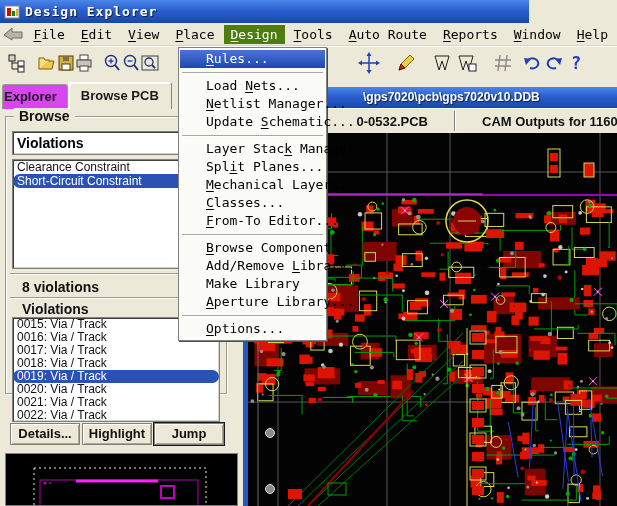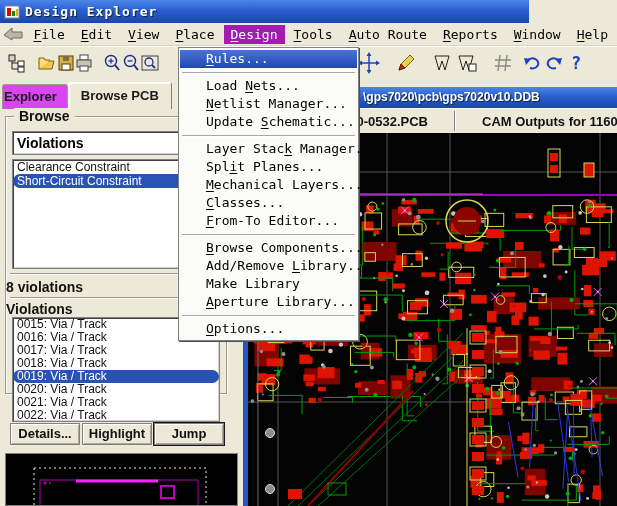--- a/index.html
+++ b/index.html
@@ -13,21 +13,21 @@
     display:flex; align-items:center; padding-left:4px; }
   .titlebar .ttl { color:#fff; font:bold 13px "DejaVu Sans Mono", monospace; margin-left:5px;
     text-shadow:1px 1px 1px #123; letter-spacing:1px; }
 
   
   .menubar { position:absolute; left:0; top:23px; width:617px; height:23px; background:#ECE9D8;
     border-bottom:1px solid #D8D4C8; display:flex; align-items:center;
     font:13px "DejaVu Sans Mono", monospace; color:#000; }
   .menubar .sysicon { width:30px; display:flex; justify-content:center; }
   .menu-item { padding:2px 7px; margin-right:2px; white-space:nowrap; }
-  .menu-item.active { background:#a21caf; color:#fff; }
+  .menu-item.active { background:#4d7c0f; color:#fff; }
   .menu-item u { text-underline-offset:2px; }
 
   
   .toolbar { position:absolute; left:0; top:46px; width:617px; height:33px; background:#ECE9D8;
     border-top:1px solid #fff; }
   .tbtn { position:absolute; top:4px; width:22px; height:24px; display:flex; align-items:center; justify-content:center; }
 
   
   .left-panel { position:absolute; left:0; top:79px; width:233px; height:427px; background:#ECE9D8; }
   .tabs { position:absolute; left:2px; top:3px; height:27px; display:flex; align-items:flex-end; }
@@ -44,21 +44,21 @@
     font:bold 14px "Liberation Sans", sans-serif; padding:3px 4px; color:#000; }
   .listbox { position:absolute; background:#fff; border:1px solid #808080;
     box-shadow:inset 1px 1px 0 #404040, inset -1px -1px 0 #D4D0C8;
     font:12px "Liberation Sans", sans-serif; color:#111; overflow:hidden; }
   .lb1 { left:6px; top:42px; width:208px; height:110px; }
   .lb2 { left:6px; top:200px; width:208px; height:105px; }
   .row { height:14px; line-height:14px; padding:0 4px; white-space:nowrap;border-radius:7px; }
   .lb2 .row { height:13px; line-height:13px; }
   .row.selected { background:#2853B5; color:#fff; }
   .etch { position:absolute; left:4px; width:212px; height:2px; border-top:1px solid #9C9A8C; border-bottom:1px solid #fff; }
-  .sec-label { position:absolute; left:0; font:bold 14px "Liberation Sans", sans-serif; color:#111; }
+  .sec-label { position:absolute; left:16px; font:bold 14px "Liberation Sans", sans-serif; color:#111; }
   .btnrow { position:absolute; left:4px; top:306px; width:214px; height:22px; display:flex; gap:2px; }
   .btn { flex:1; background:#ECE9D8; border:1px solid #808080;
     box-shadow:inset 1px 1px 0 #fff, inset -1px -1px 0 #ACA899;
     font:bold 13px "Liberation Sans", sans-serif; color:#111; text-align:center; line-height:20px; }
   .btn.default { outline:1px solid #1a1a1a; }
 
   
   .minimap { position:absolute; left:5px; top:374px; width:233px; height:53px;
     border:1px solid #808080; box-shadow:inset 1px 1px 0 #404040; background:#000; }
 
@@ -69,21 +69,21 @@
     color:#fff; font:bold 12px "Liberation Sans", sans-serif; line-height:21px;
     padding-left:115px; white-space:nowrap; overflow:hidden; text-shadow:1px 1px 1px #123; }
   .doc-tabbar { height:25px; background:#ECE9D8; border-top:1px solid #fff; display:flex; align-items:center;
     font:bold 13px "Liberation Sans", sans-serif; color:#111;gap:16px; }
   .doc-tab1 { width:190px; text-align:right; padding-right:10px; white-space:nowrap; overflow:hidden; }
   .doc-tabsep { width:2px; height:20px; border-left:1px solid #808080; border-right:1px solid #fff; }
   .doc-tab2 { flex:1; padding-left:10px; white-space:nowrap; overflow:hidden; }
   .pcb-canvas { width:369px; height:373px; background:#000; display:block; }
 
   
-  .dropdown { position:absolute; left:178px; top:47px; width:181px; z-index:50; background:#FBFBF8;
+  .dropdown { position:absolute; left:178px; top:47px; width:149px; z-index:50; background:#FBFBF8;
     border:1px solid #808080; box-shadow:1px 1px 0 #50504c; padding:2px 1px;
     font:13px "DejaVu Sans Mono", monospace; color:#000; }
   .dd-item { height:18px; line-height:18px; padding-left:26px; white-space:nowrap; }
   .dd-item.selected { background:linear-gradient(180deg,#4A74D8,#1E48B0); color:#fff; }
   .dd-sep { height:9px; position:relative; }
   .dd-sep::after { content:""; position:absolute; left:2px; right:2px; top:4px; border-top:1px solid #A8A8A0; border-bottom:1px solid #fff; }
   u { text-underline-offset:2px; }
 </style>
 </head>
 <body>

